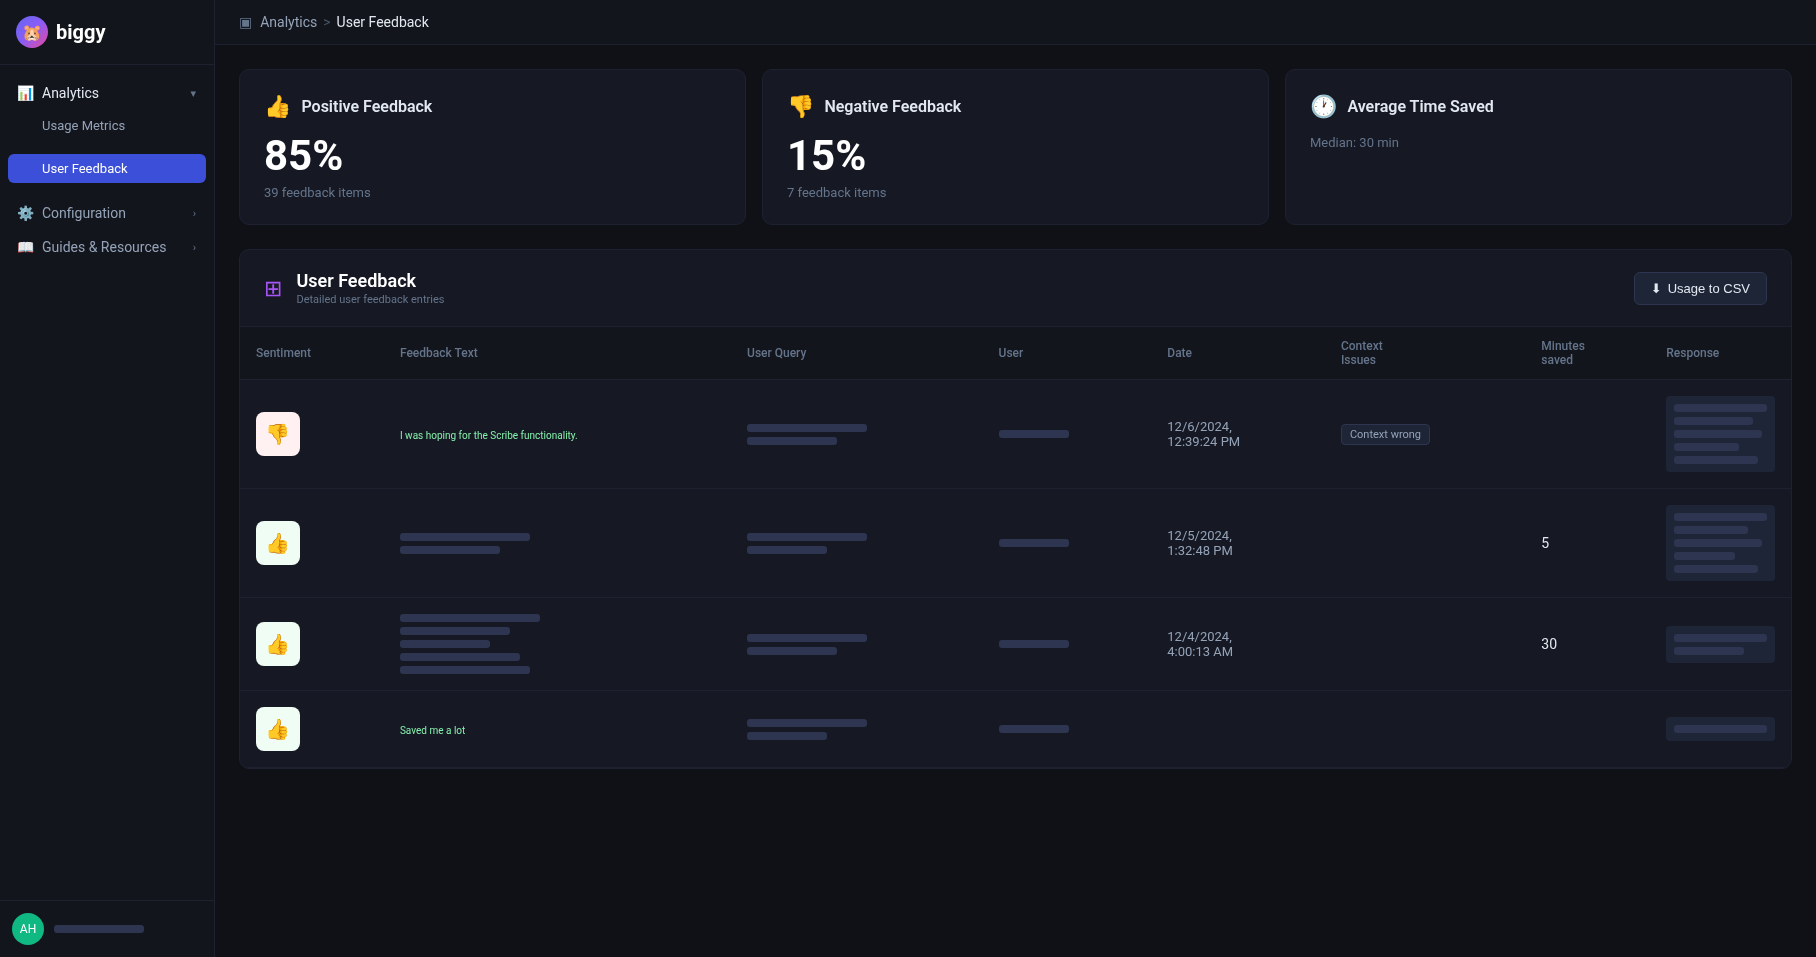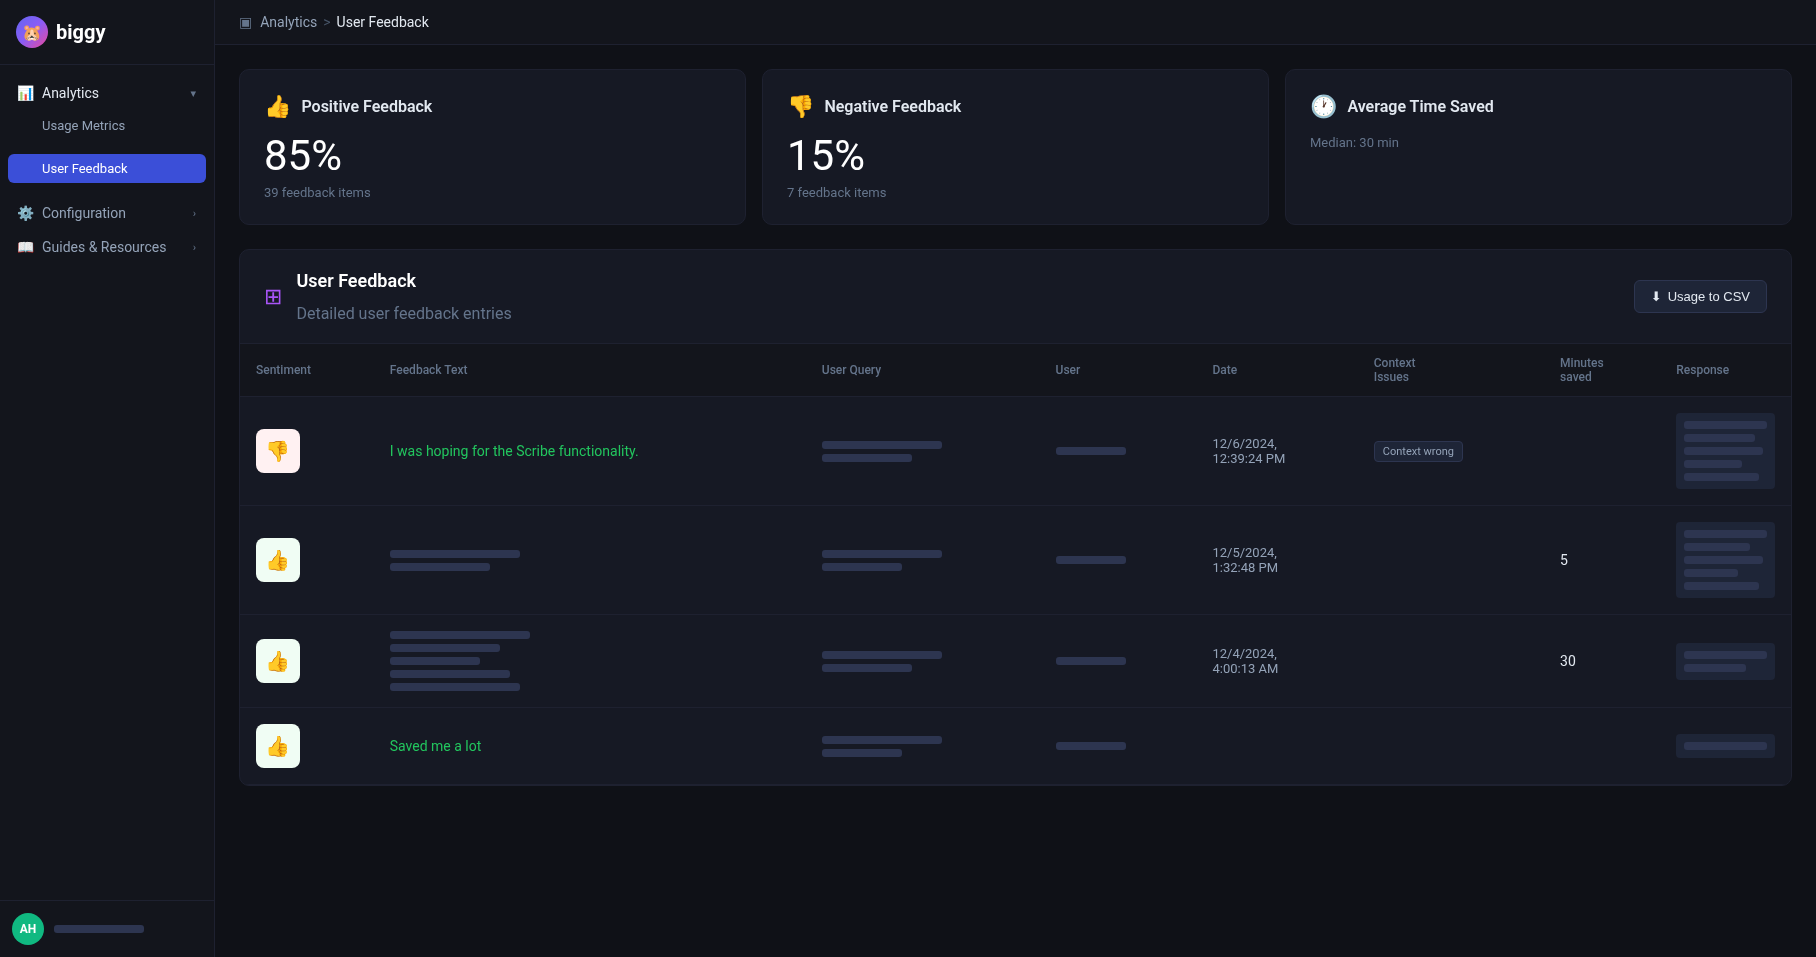--- a/index.html
+++ b/index.html
@@ -116,21 +116,21 @@
 
     .avatar {
       width: 32px;
       height: 32px;
       border-radius: 50%;
       background: #10b981;
       display: flex;
       align-items: center;
       justify-content: center;
       font-size: 12px;
-      font-weight: 700;
+      font-weight: 400;
       color: #fff;
     }
 
     .footer-user-info {
       display: flex;
       flex-direction: column;
     }
 
     .footer-user-name {
       font-size: 12px;
@@ -219,21 +219,21 @@
     .stat-icon.time { color: #3b82f6; }
 
     .stat-label {
       font-size: 16px;
       font-weight: 600;
       color: #e2e8f0;
     }
 
     .stat-value {
       font-size: 42px;
-      font-weight: 400;
+      font-weight: 700;
       color: #fff;
       margin-bottom: 8px;
       line-height: 1;
     }
 
     .stat-sub {
       font-size: 13px;
       color: #64748b;
     }
 
@@ -264,23 +264,23 @@
       font-size: 22px;
     }
 
     .feedback-title {
       font-size: 18px;
       font-weight: 600;
       color: #fff;
     }
 
     .feedback-subtitle {
-      font-size: 16px;
+      font-size: 11px;
       color: #64748b;
-      margin-top: 13px;
+      margin-top: 2px;
     }
 
     .export-btn {
       display: flex;
       align-items: center;
       gap: 6px;
       padding: 8px 16px;
       background: #1e2537;
       border: 1px solid #2d3550;
       border-radius: 6px;
@@ -332,22 +332,22 @@
 
     .sentiment-badge.negative {
       background: #fff1f2;
     }
 
     .sentiment-badge.positive {
       background: #f0fdf4;
     }
 
     .feedback-text {
-      color: #22c55e;
-      font-size: 14px;
+      color: #86efac;
+      font-size: 10px;
     }
 
     .response-blurred {
       background: #1e2537;
       border-radius: 4px;
       padding: 8px;
       max-width: 280px;
     }
 
     .blurred-line {

